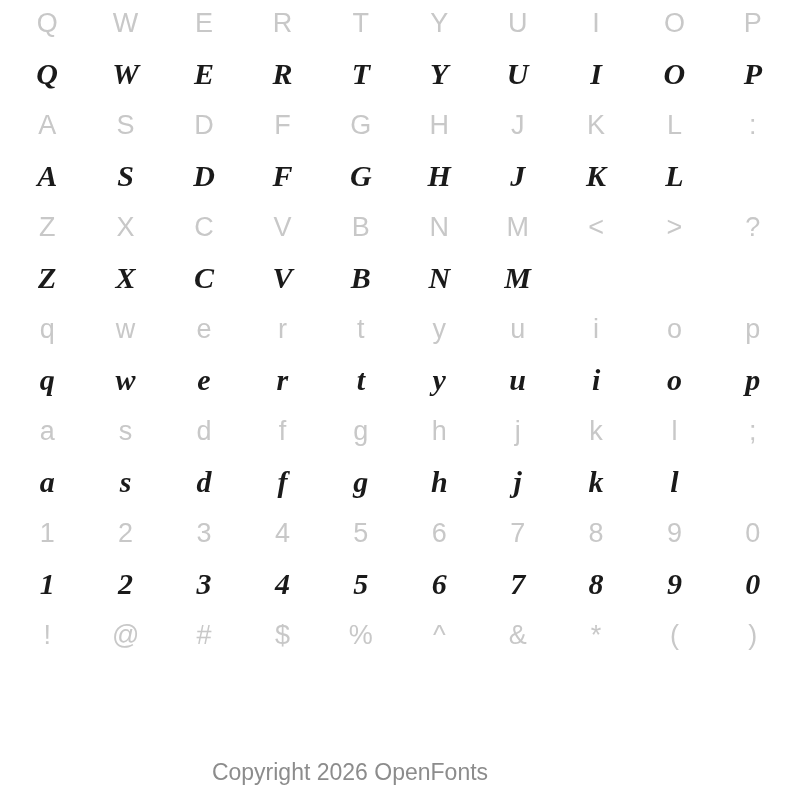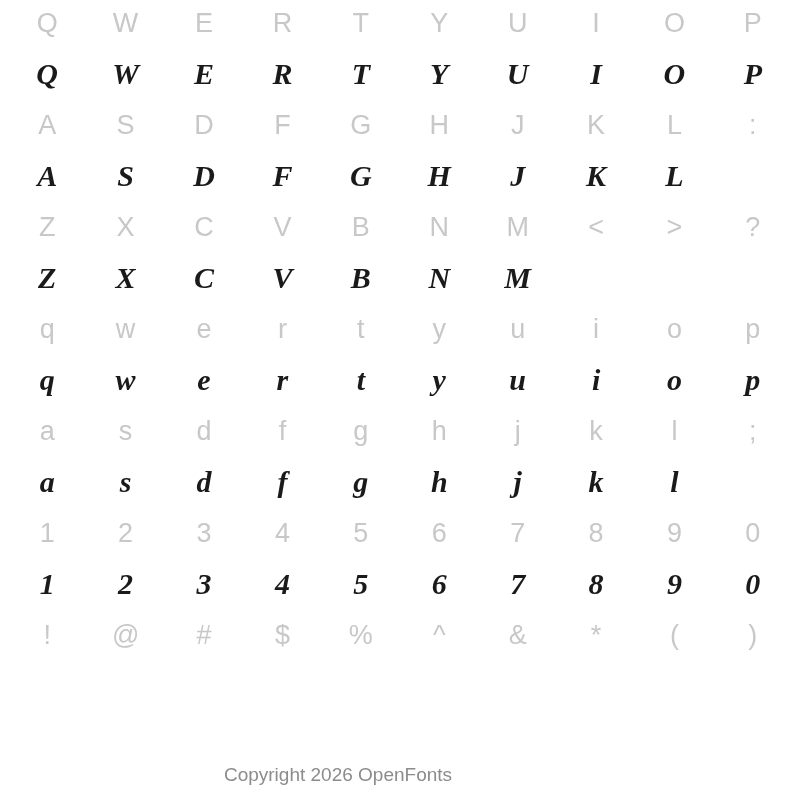--- a/index.html
+++ b/index.html
@@ -48,26 +48,26 @@
   }
   .glyph {
     font-family: "Liberation Serif", "DejaVu Serif", serif;
     font-size: 30px;
     font-weight: bold;
     font-style: italic;
     color: #1a1a1a;
   }
   .copyright {
     position: absolute;
-    left: 0;
+    left: 12px;
     top: 786px;
     width: 676px;
     text-align: center;
     font-family: "Liberation Sans", sans-serif;
-    font-size: 19px;
+    font-size: 23px;
     color: #8c8c8c;
     transform: translateY(-100%);
   }
 </style>
 </head>
 <body>
 
 <div id="sheet">
     <div class="row row-key">
       <div class="cell key">Q</div>

